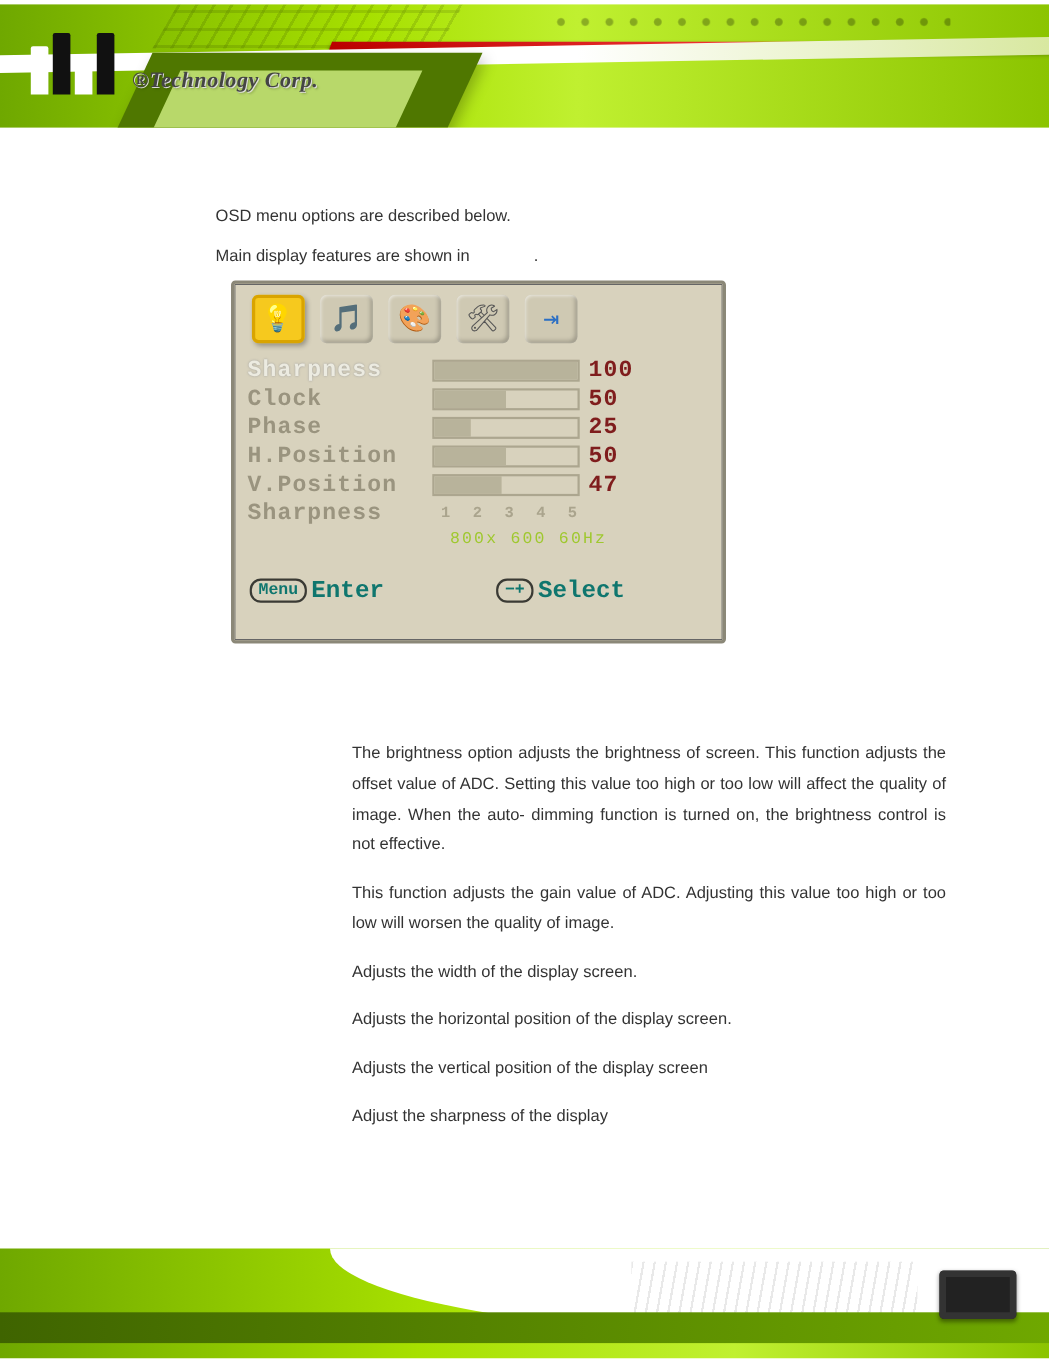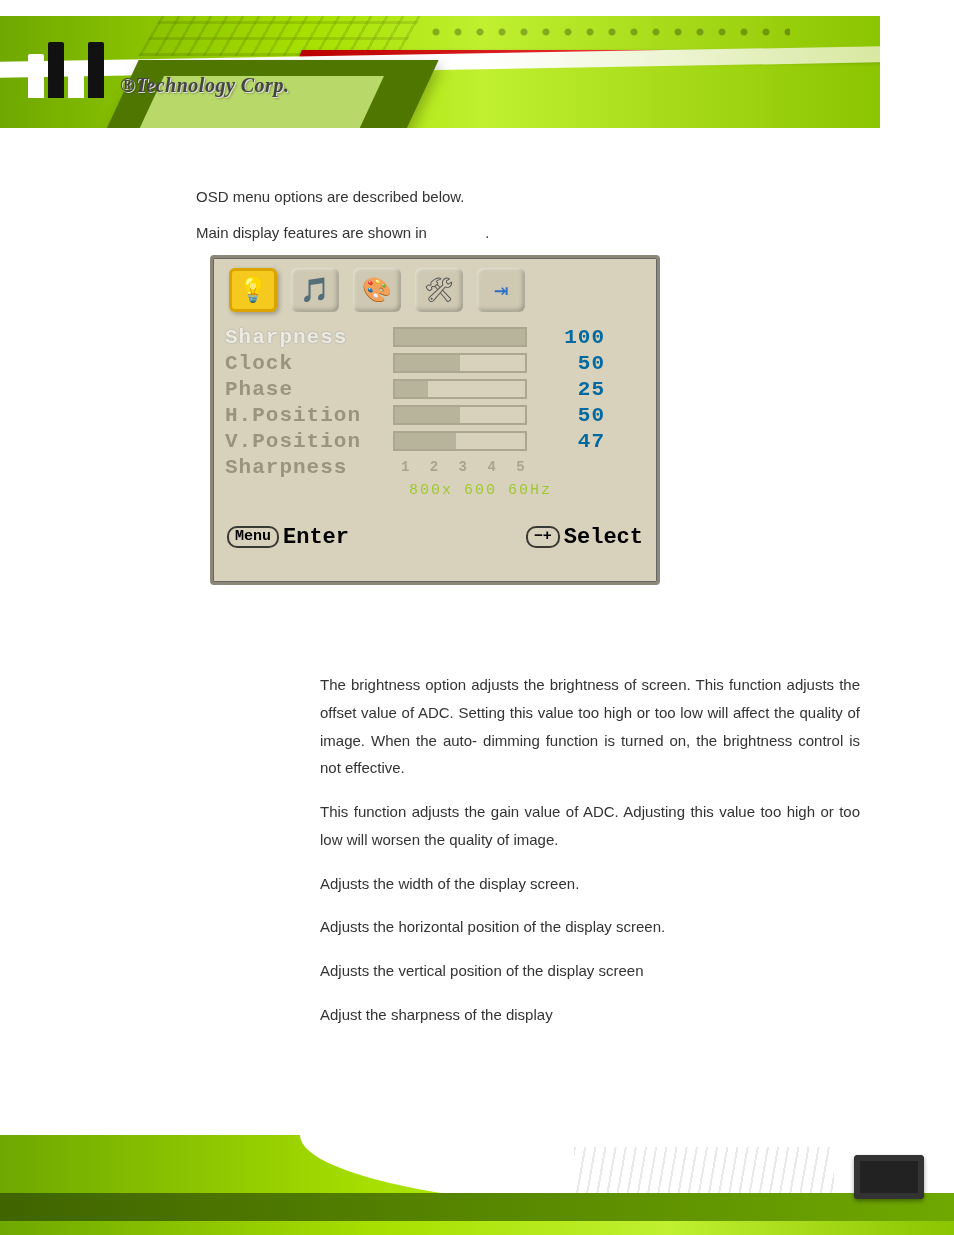--- a/index.html
+++ b/index.html
@@ -10,21 +10,21 @@
     font-size: 15px;
     color: #333;
     background: #fff;
     position: relative;
     overflow: hidden;
   }
 
   
   .banner-top {
     position: absolute;
-    top: 16px; left: 0; width: 880px; height: 112px;
+    top: 4px; left: 0; width: 954px; height: 112px;
     background: linear-gradient(90deg,#6fa800 0%, #a7e000 35%, #c0f030 55%, #8bc400 100%);
     overflow: hidden;
   }
   .banner-top .dots {
     position: absolute; right: 90px; top: 10px; width: 360px; height: 20px;
     background: radial-gradient(circle at 6px 6px, rgba(0,0,0,.55) 3px, transparent 4px) 0 0/22px 12px repeat-x;
     opacity:.5;
   }
   .banner-top .whiteband {
     position:absolute; left:0; top:38px; width:100%; height:16px;
@@ -145,32 +145,31 @@
     height:16px; width:130px;
     outline:2px solid #aca68f;
     background:#d8d2bd;
     position:relative;
   }
   .osd-bar > i {
     position:absolute; left:0; top:0; bottom:0;
     background:#b8b39b;
     display:block;
   }
-  .osd-val { text-align:right; color:#0369a1; }
+  .osd-val { text-align:left; color:#7f1d1d; }
   .osd-sharp-scale { color:#aaa48d; font-size:14px; letter-spacing:6px; padding-left:6px;}
   .osd-status {
     color:#9fc82f; font-size:15px; letter-spacing:2px;
     padding:2px 0 0 184px;
   }
   .osd-footer {
     margin-top:20px;
     display:flex; gap:102px;
-    font-size:22px; font-weight:bold; color:#000000;
+    font-size:22px; font-weight:bold; color:#0f766e;
     padding:6px 2px 2px;
-    justify-content:space-between;
   }
   .osd-footer .key { font-size:15px; border:2px solid #3a3a34; border-radius:10px; padding:0 6px; margin-right:4px; display:inline-block; line-height:18px; vertical-align:3px;}
 
   
   .desc { margin-left: 124px; width: 540px; }
   .desc p { text-align: justify; line-height:1.85; margin-bottom:16px; }
 </style>
 </head>
 <body>
 

